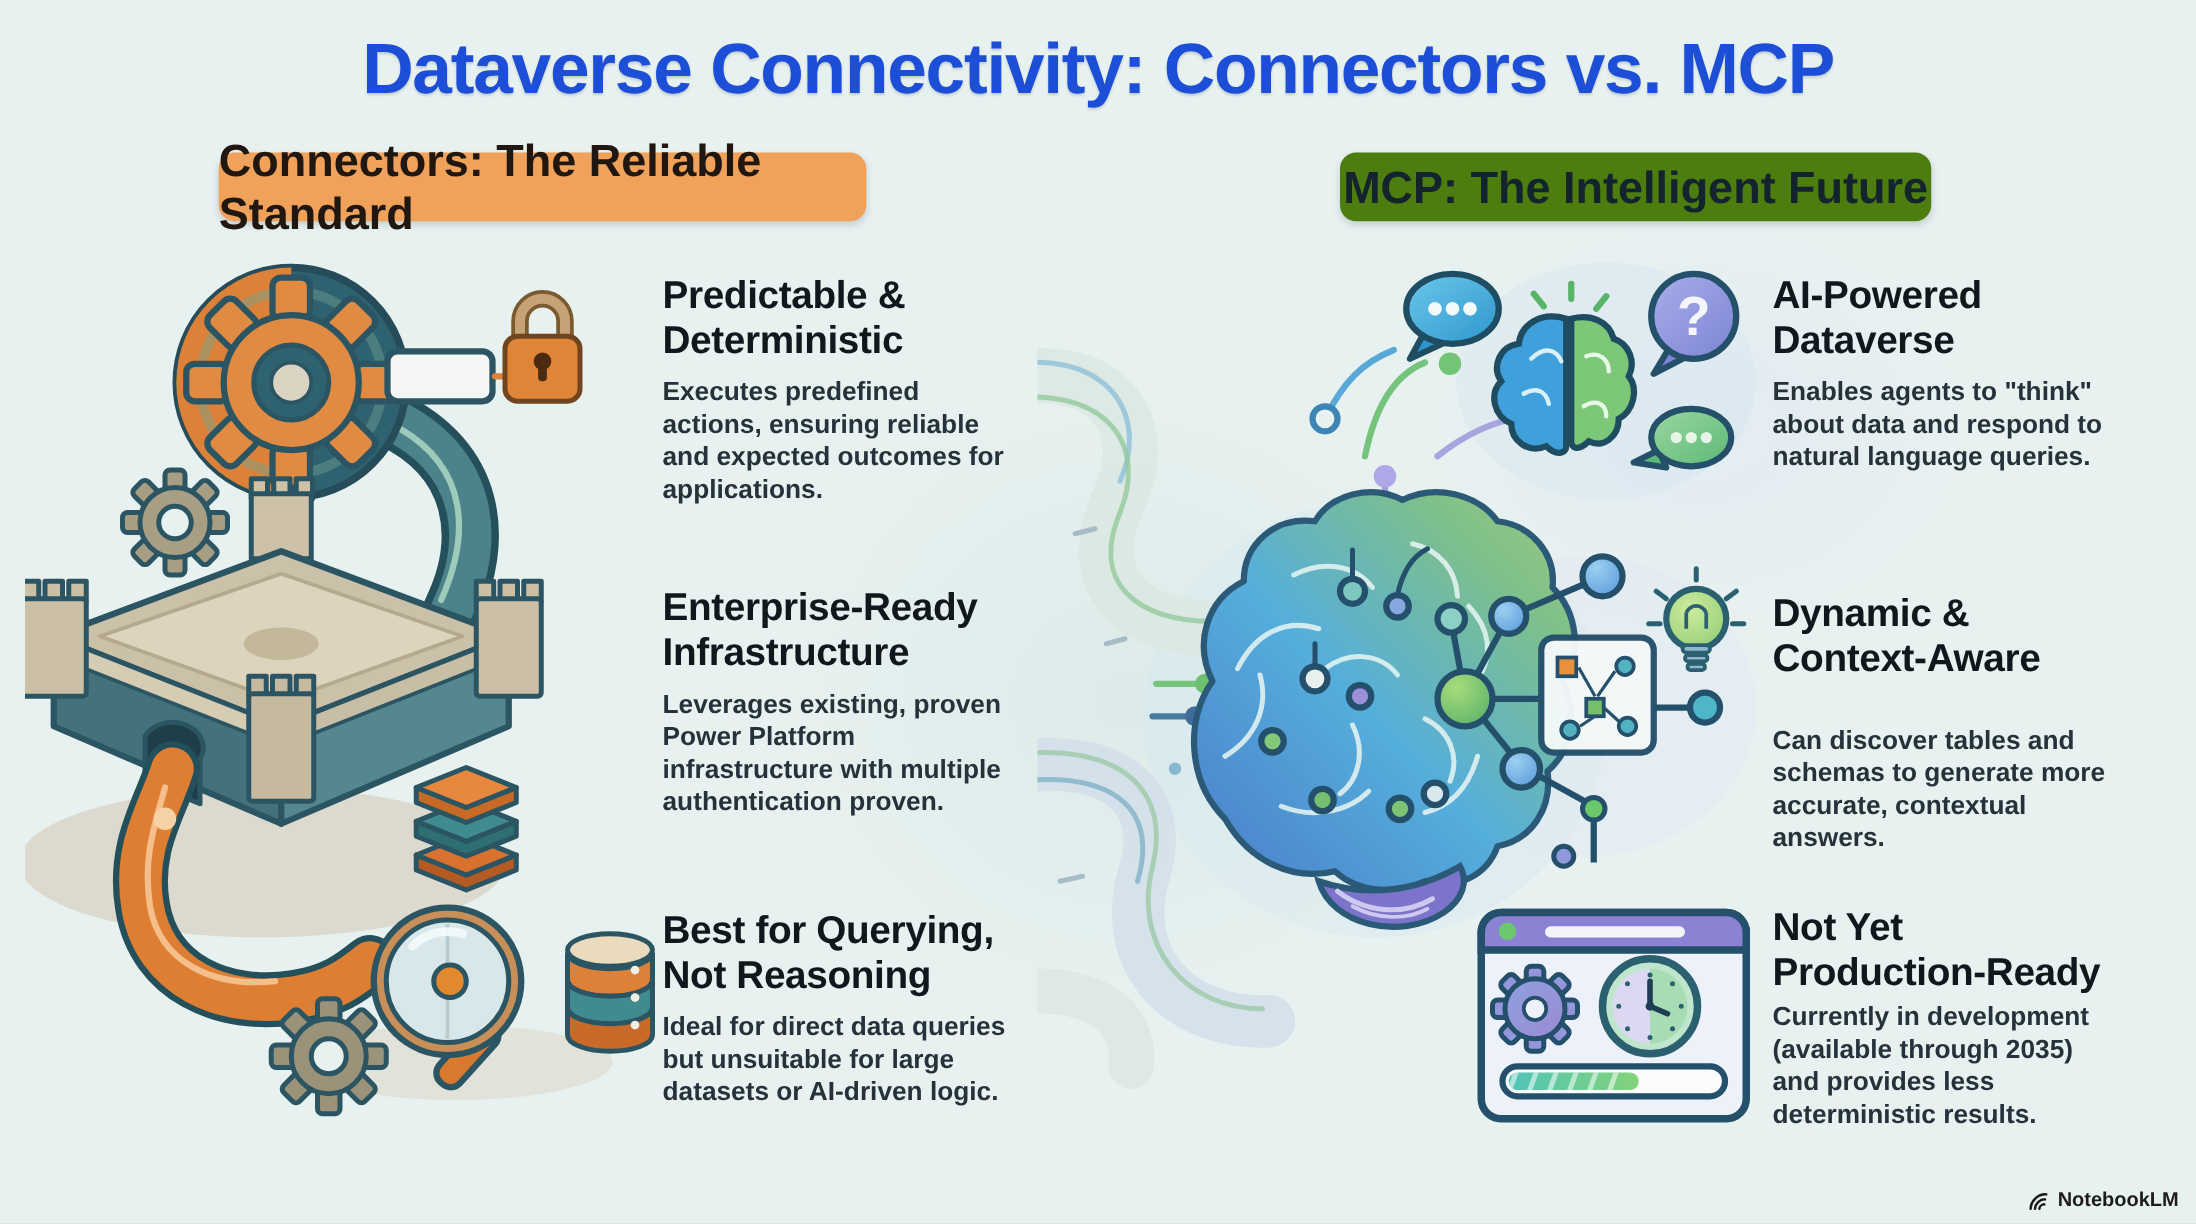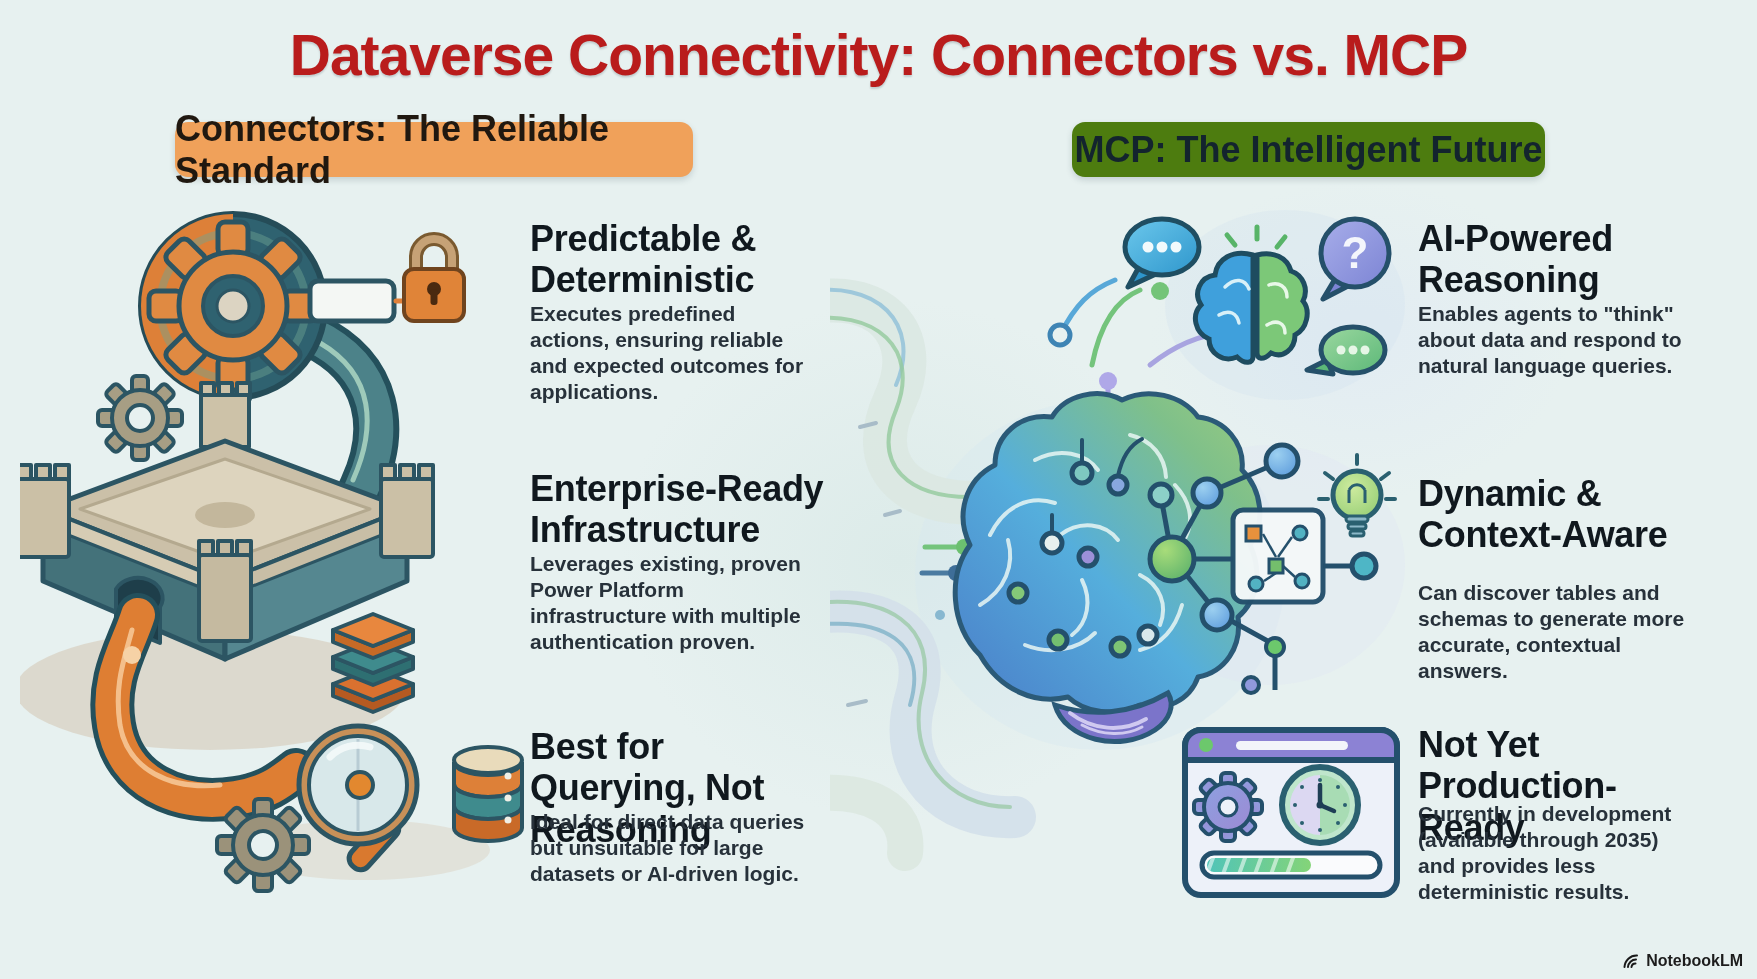--- a/index.html
+++ b/index.html
@@ -1,27 +1,27 @@
 <!DOCTYPE html>
 <html><head>
 <meta charset="utf-8">
 <style>
   html,body{margin:0;padding:0;background:#cfd8d8;}
   #canvas{position:relative;width:1757px;height:979px;background:#e7f1f0;overflow:hidden;
           font-family:"Liberation Sans", sans-serif;}
   .wash{position:absolute;border-radius:50%;pointer-events:none;}
   .title{position:absolute;top:22px;left:0;width:100%;text-align:center;
-         font-size:57px;font-weight:800;letter-spacing:-1px;color:#b91c1c;
+         font-size:57px;font-weight:800;letter-spacing:-1px;color:#1d4ed8;
          text-shadow:0 2px 2px rgba(20,40,50,.18);}
   .badge{position:absolute;top:122px;height:55px;border-radius:13px;
          display:flex;align-items:center;justify-content:center;
          font-size:36px;font-weight:700;box-shadow:0 3px 6px rgba(40,60,70,.18);}
   .badge.connectors{left:175px;width:518px;background:#f0a15a;color:#201810;}
   .badge.mcp{left:1072px;width:473px;background:#4d7c0f;color:#13242e;}
-  .blk-head{position:absolute;font-size:36px;font-weight:800;line-height:1.15;
+  .blk-head{position:absolute;font-size:31px;font-weight:800;line-height:1.15;
             letter-spacing:-.3px;color:#10181e;}
   .blk-body{position:absolute;font-size:21px;font-weight:700;line-height:1.24;color:#27313a;}
   .col-l .blk-head{left:530px;width:300px;}
   .col-l .blk-body{left:530px;width:275px;}
   .col-r .blk-head{left:1418px;width:265px;}
   .col-r .blk-body{left:1418px;width:272px;}
   .l1h{top:218px}.l1b{top:301px}.l2h{top:468px}.l2b{top:551px}.l3h{top:726px}.l3b{top:809px}
   .r1h{top:218px}.r1b{top:301px}.r2h{top:473px}.r2b{top:580px}.r3h{top:724px}.r3b{top:801px}
   .illus{position:absolute;}
   #illus-left{left:20px;top:185px;}
@@ -49,21 +49,21 @@
   <div class="col-l">
     <div class="blk-head l1h">Predictable &amp; Deterministic</div>
     <div class="blk-body l1b">Executes predefined actions, ensuring reliable and expected outcomes for applications.</div>
     <div class="blk-head l2h">Enterprise-Ready Infrastructure</div>
     <div class="blk-body l2b">Leverages existing, proven Power Platform infrastructure with multiple authentication proven.</div>
     <div class="blk-head l3h">Best for Querying, Not Reasoning</div>
     <div class="blk-body l3b">Ideal for direct data queries but unsuitable for large datasets or AI-driven logic.</div>
   </div>
 
   <div class="col-r">
-    <div class="blk-head r1h">AI-Powered Reasoning</div>
+    <div class="blk-head r1h">AI-Powered Dataverse</div>
     <div class="blk-body r1b">Enables agents to "think" about data and respond to natural language queries.</div>
     <div class="blk-head r2h">Dynamic &amp; Context-Aware</div>
     <div class="blk-body r2b">Can discover tables and schemas to generate more accurate, contextual answers.</div>
     <div class="blk-head r3h">Not Yet Production-Ready</div>
     <div class="blk-body r3b">Currently in development (available through 2035) and provides less deterministic results.</div>
   </div>
 
   <svg id="illus-left" class="illus" width="510" height="745" viewBox="0 0 510 745">
     <ellipse cx="190" cy="505" rx="195" ry="60" fill="#d9d3c6" opacity=".8"></ellipse>
     <ellipse cx="345" cy="665" rx="125" ry="30" fill="#ddd8cc" opacity=".6"></ellipse>

